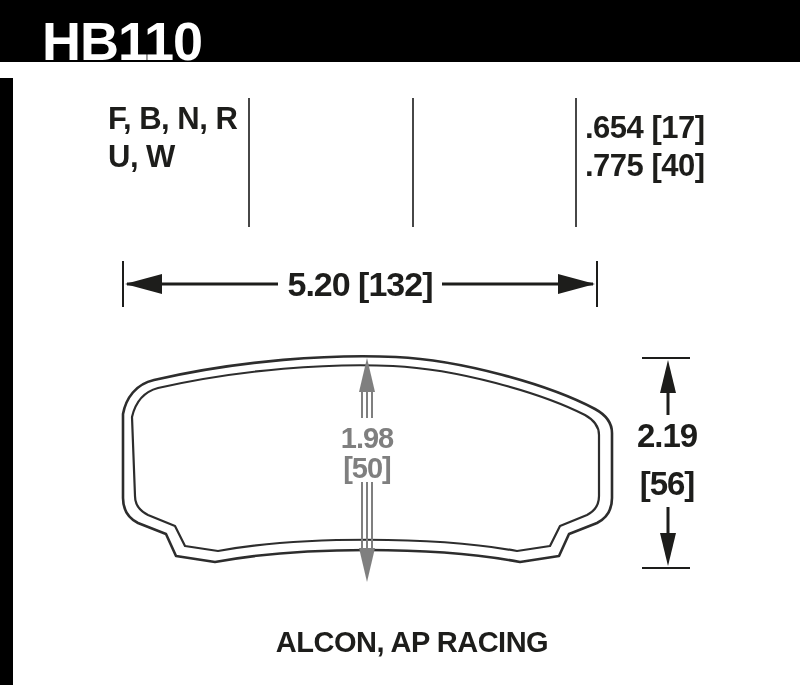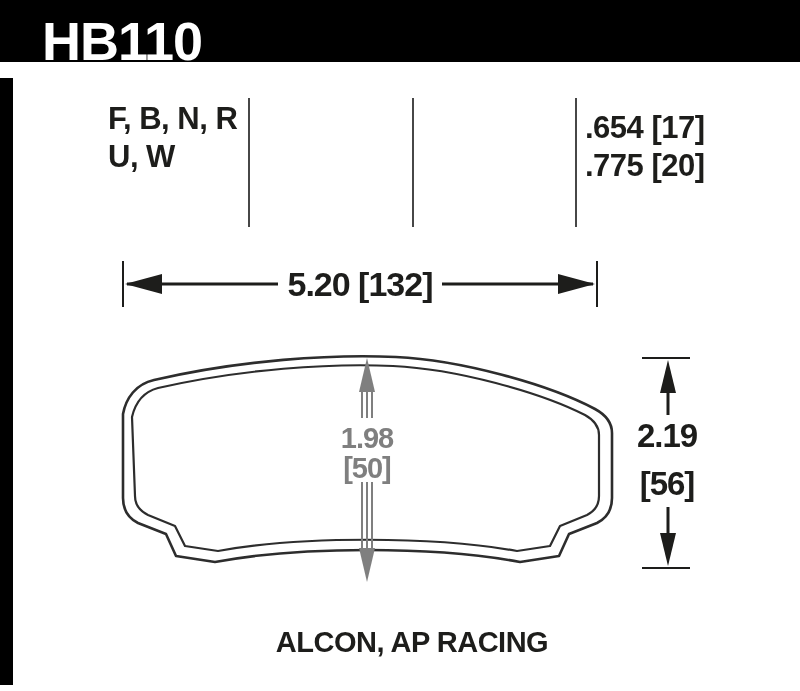--- a/index.html
+++ b/index.html
@@ -72,21 +72,21 @@
 
 <div class="compounds">
   <span>F, B, N, R</span>
   <span>U, W</span>
 </div>
 <div class="divider d1"></div>
 <div class="divider d2"></div>
 <div class="divider d3"></div>
 <div class="thickness">
   <span>.654 [17]</span>
-  <span>.775 [20]</span>
+  <span>.775 [40]</span>
 </div>
 
 <svg class="width-dim" width="520" height="62" viewBox="0 0 520 62">
   <line x1="23" y1="8" x2="23" y2="54" stroke="#1d1d1b" stroke-width="2"></line>
   <line x1="497" y1="8" x2="497" y2="54" stroke="#1d1d1b" stroke-width="2"></line>
   <line x1="27" y1="31" x2="178" y2="31" stroke="#1d1d1b" stroke-width="3"></line>
   <line x1="342" y1="31" x2="493" y2="31" stroke="#1d1d1b" stroke-width="3"></line>
   <polygon points="25,31 62,21 62,41" fill="#1d1d1b"></polygon>
   <polygon points="495,31 458,21 458,41" fill="#1d1d1b"></polygon>
   <text class="dim-text" x="260" y="43" font-size="34" text-anchor="middle" letter-spacing="-1">5.20 [132]</text>

